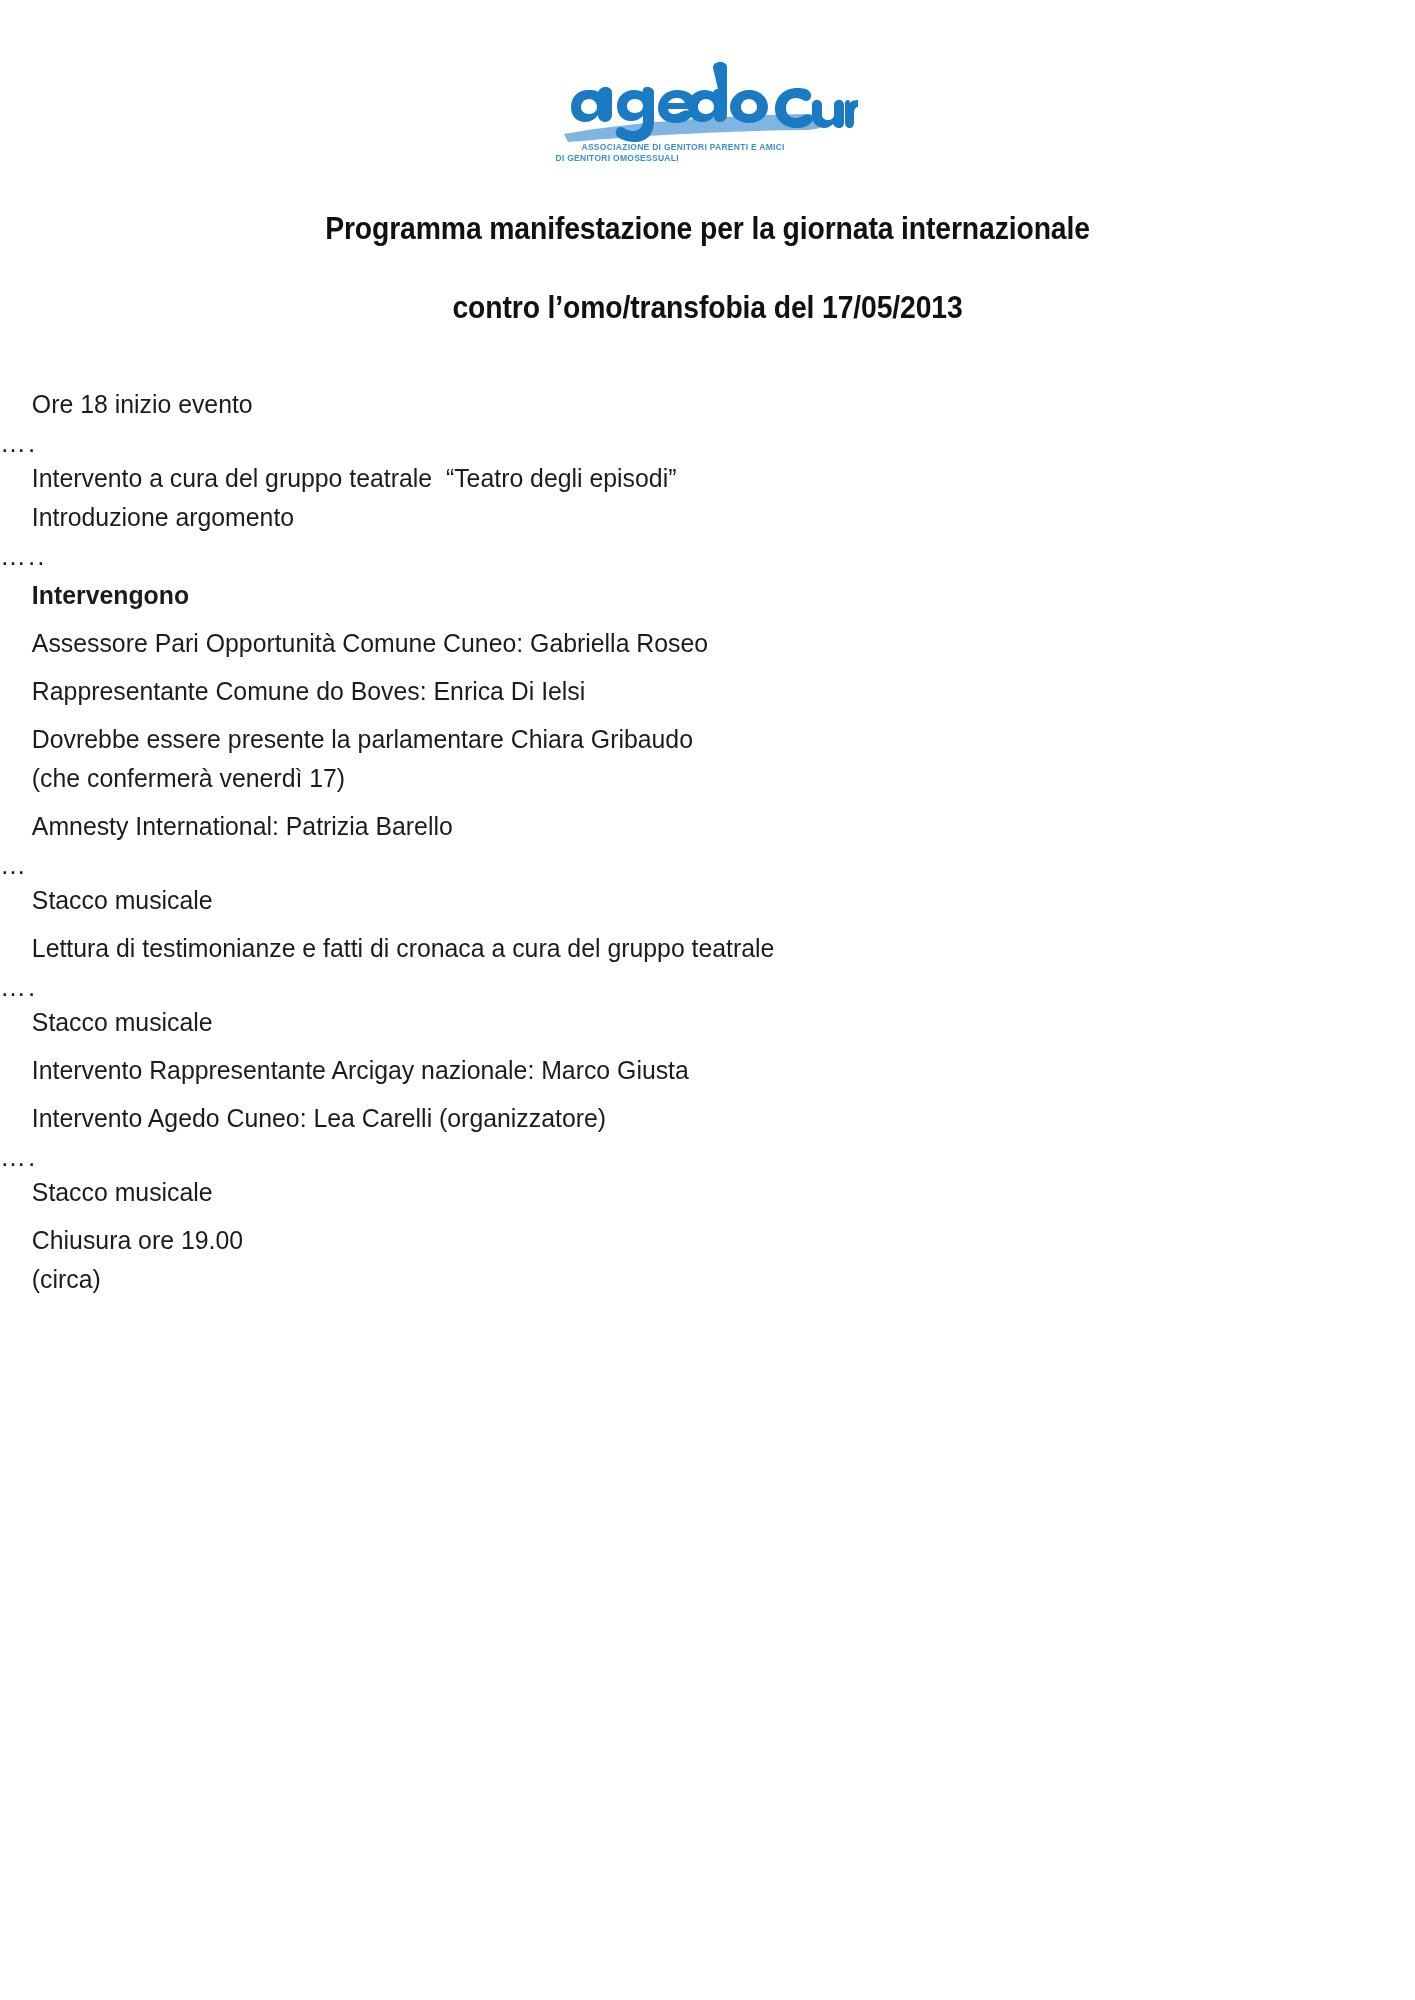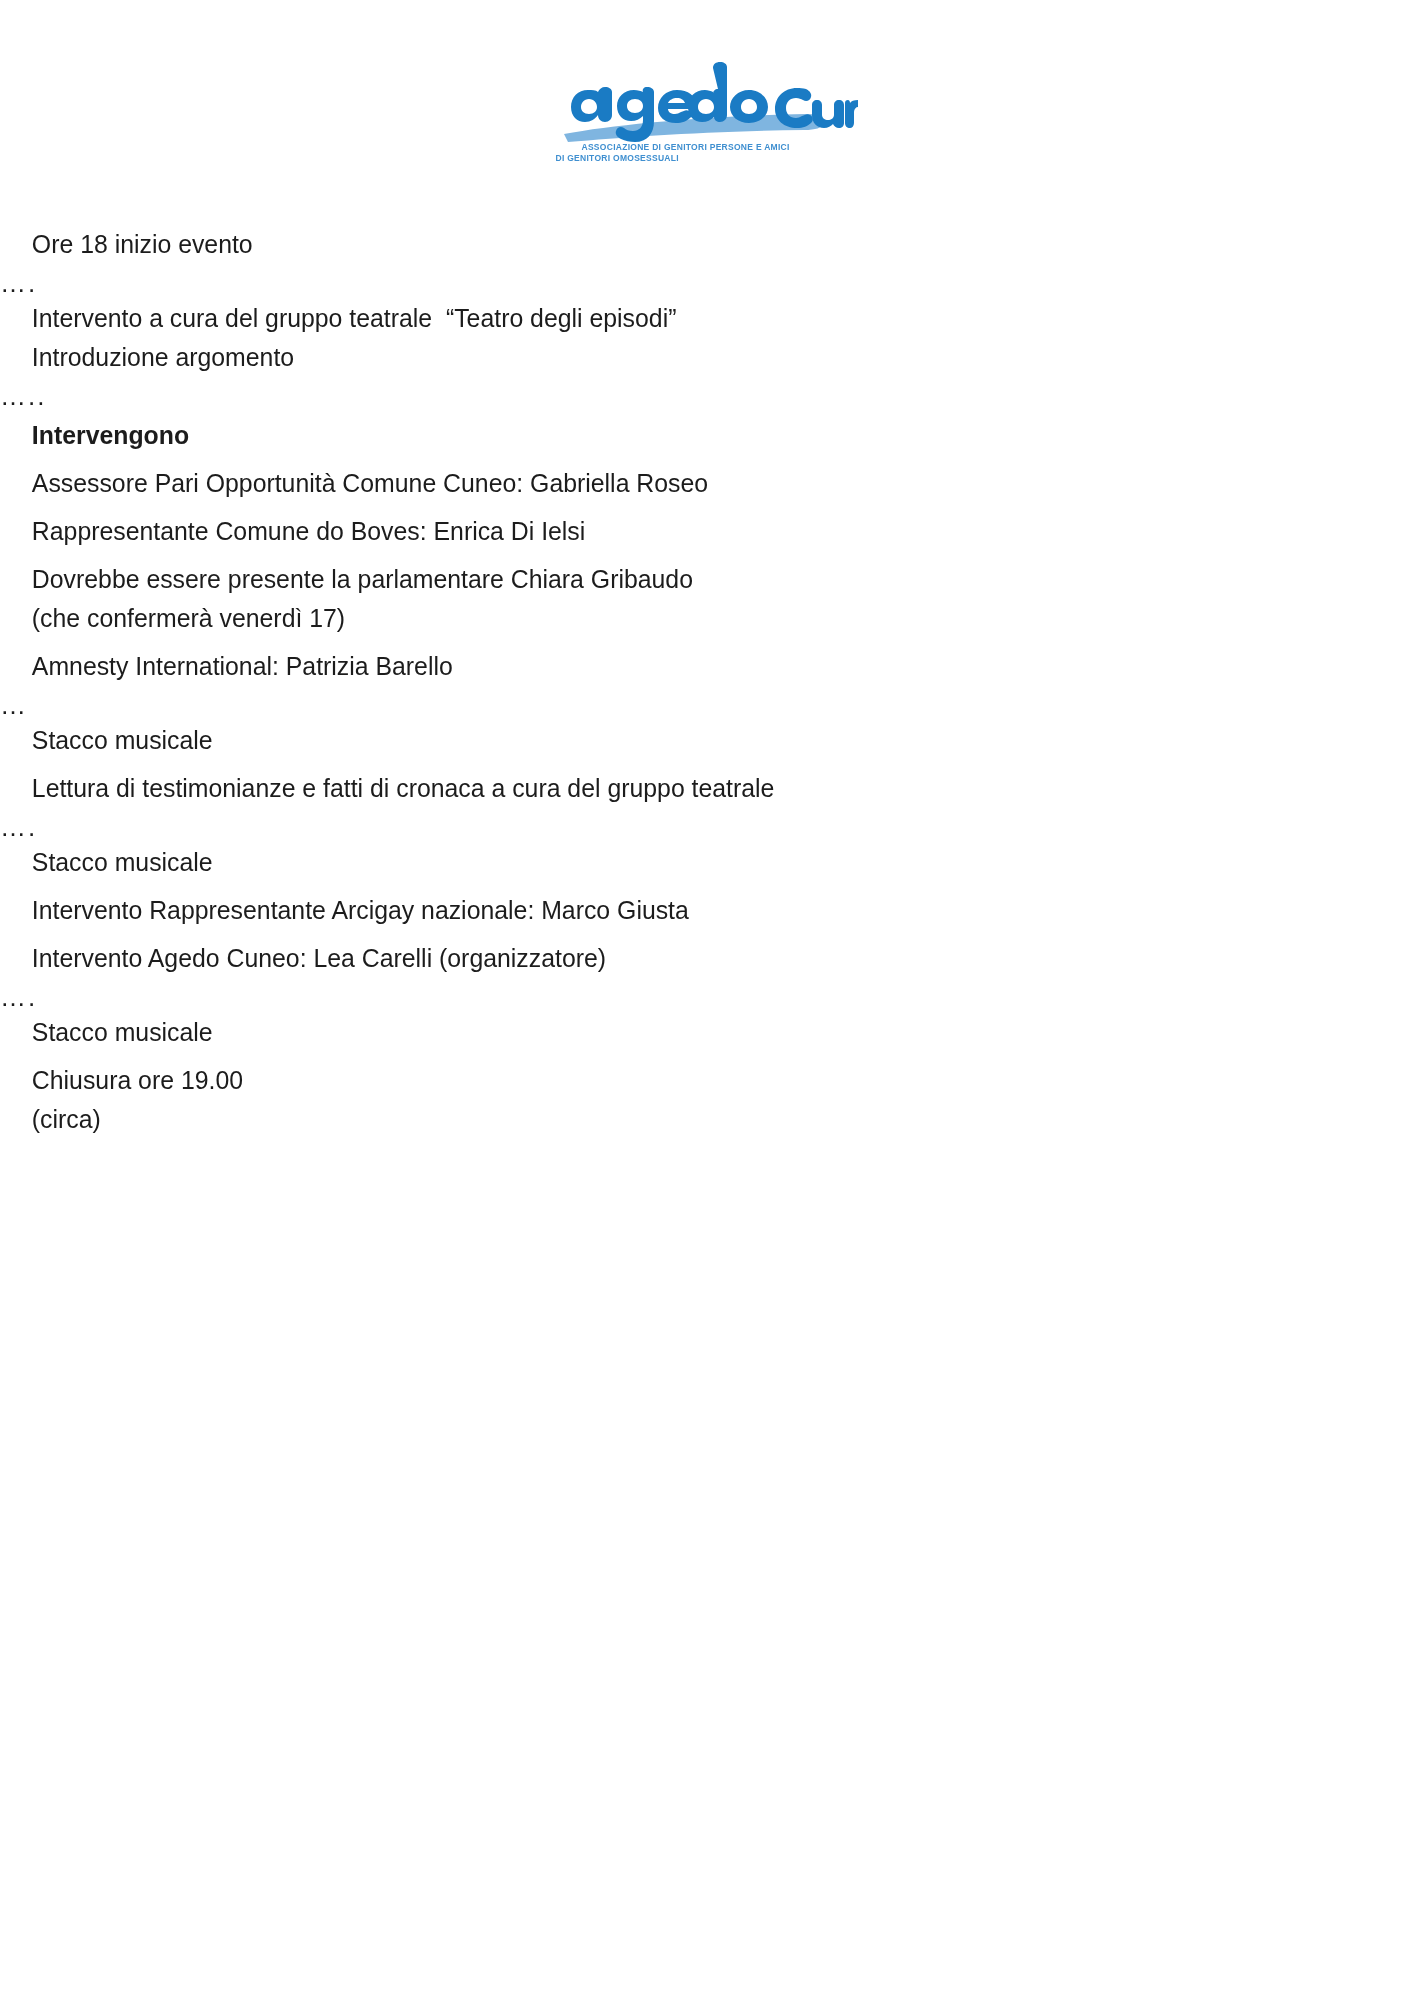--- a/index.html
+++ b/index.html
@@ -139,25 +139,29 @@
 
           <path d="M259 54 C 256 54, 254 56, 254 59 L 254 69 C 254 77, 259 82, 266 82 C 270 82, 273 80, 275 78 C 276 80, 278 82, 281 82 C 284 82, 286 80, 286 77 L 286 59 C 286 56, 284 54, 281 54 C 278 54, 276 56, 276 59 L 276 69 C 276 72, 273 74, 270 74 C 267 74, 264 72, 264 69 L 264 59 C 264 56, 262 54, 259 54 Z"></path>
         </g>
 
         <g fill="#1a7bc4" transform="translate(0,0)">
           <path d="M290 54 C 288 54, 287 55, 287 57 L 287 77 C 287 80, 289 82, 292 82 C 294 82, 296 80, 296 77 L 296 66 C 296 63, 298 61, 300 61 L 300 54 C 296 54, 293 55, 292 57 C 292 55, 291 54, 290 54 Z"></path>
         </g>
       </svg>
     </div>
     <div class="logo-tagline">
-      <span class="l1">ASSOCIAZIONE DI GENITORI PERSONE E AMICI</span>
+      <span class="l1">ASSOCIAZIONE DI GENITORI PARENTI E AMICI</span>
       <span class="l2">DI GENITORI OMOSESSUALI</span>
     </div>
   </header>
 
+  <div class="title-block">
+    <div class="doc-title-line l1">Programma manifestazione per la giornata internazionale</div>
+    <div class="doc-title-line l2">contro l’omo/transfobia del 17/05/2013</div>
+  </div>
 
   <main class="body-block">
 
     <div class="line sp-0">Ore 18 inizio evento</div>
     <div class="dots sp-s">….</div>
     <div class="line sp-xs">Intervento a cura del gruppo teatrale  “Teatro degli episodi”</div>
     <div class="line sp-s">Introduzione argomento</div>
     <div class="dots sp-s">…..</div>
     <div class="line bold sp-s">Intervengono</div>
     <div class="line sp-m">Assessore Pari Opportunità Comune Cuneo: Gabriella Roseo</div>

